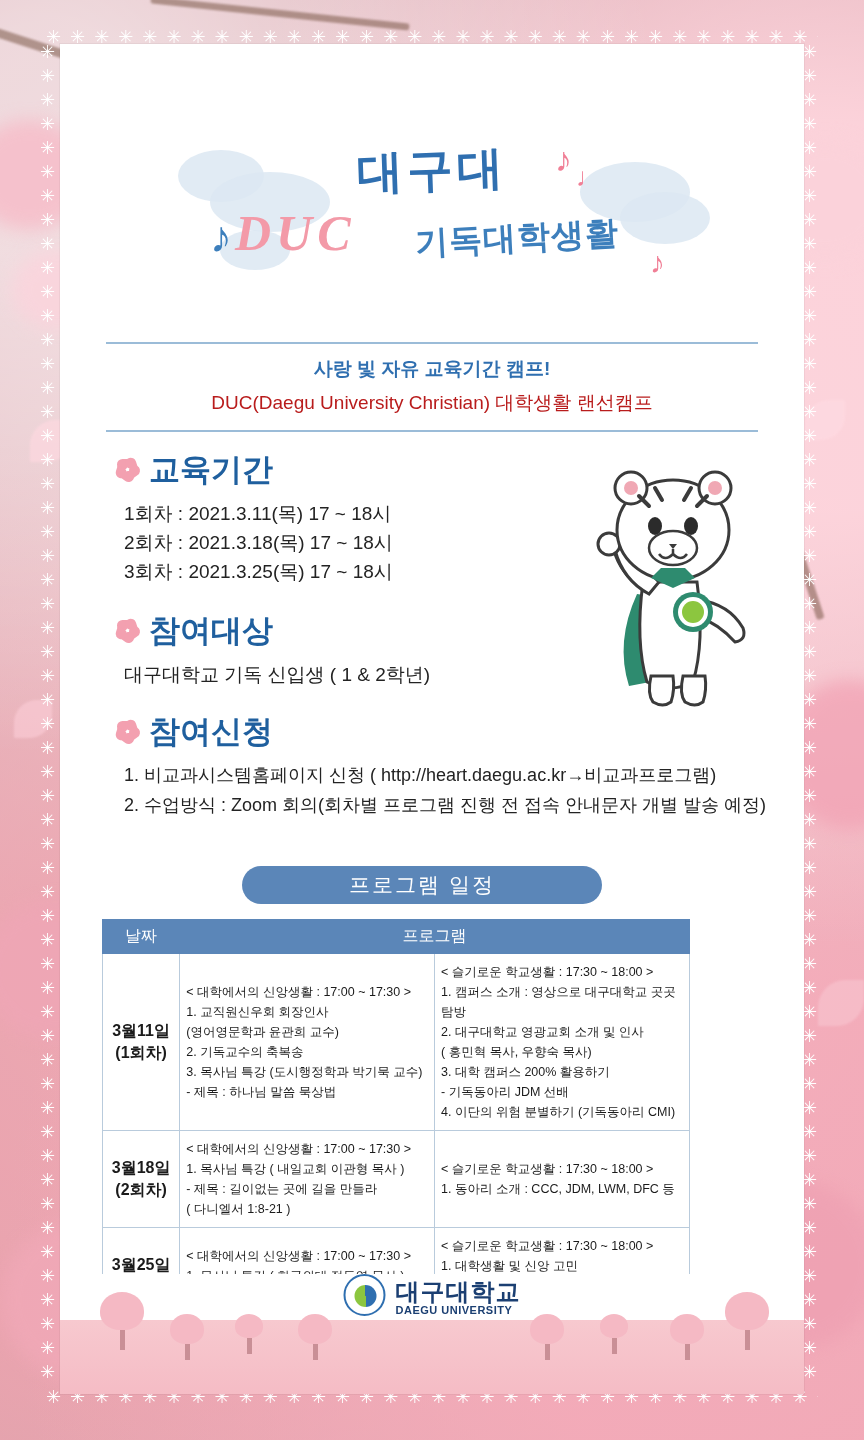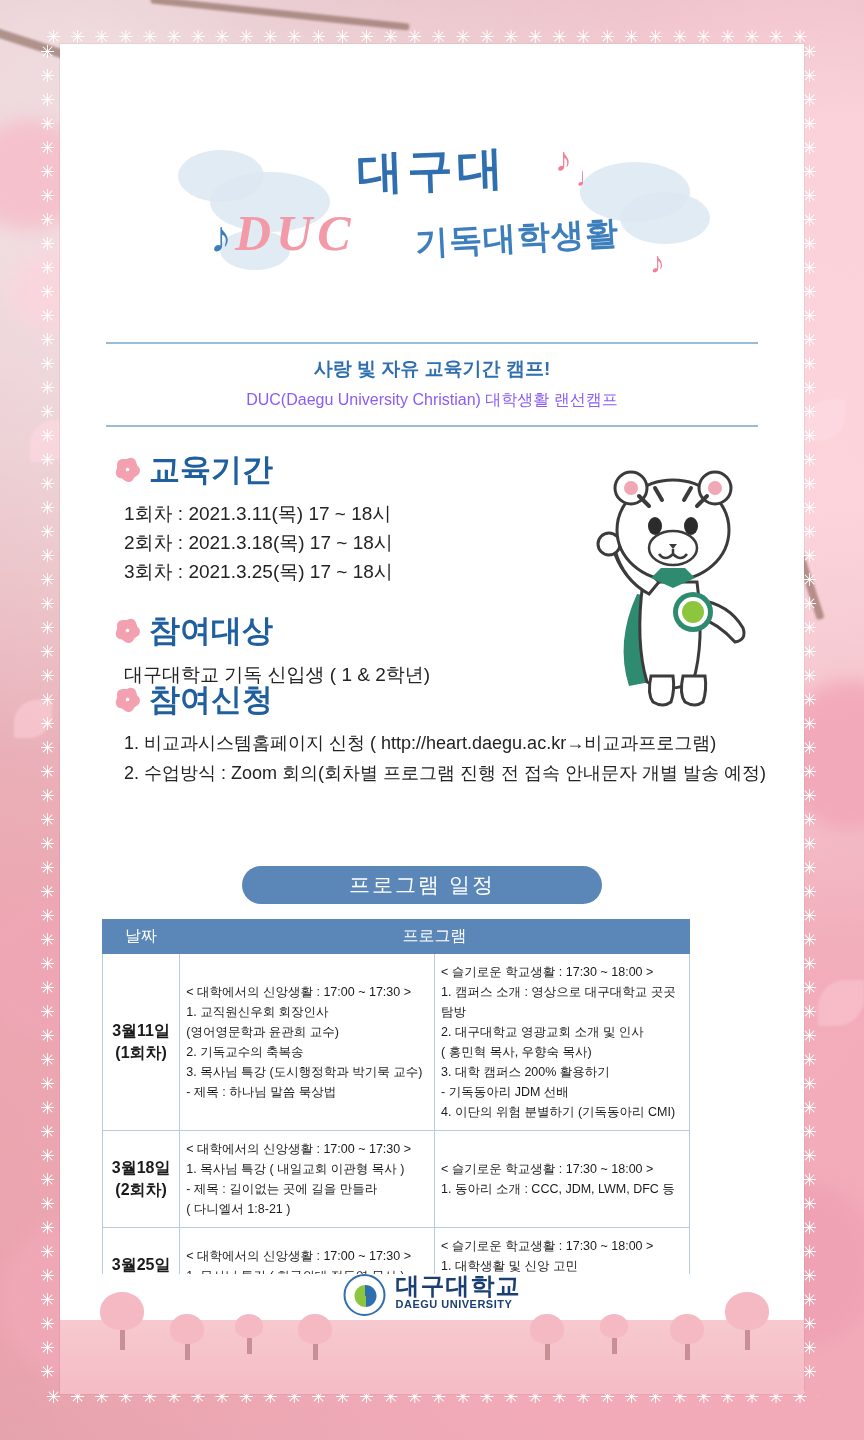--- a/index.html
+++ b/index.html
@@ -64,41 +64,41 @@
   }
   .note { position:absolute; color:#f07f96; font-size:34px; }
 
   
   #subtitle-box {
     position:absolute; left:46px; top:298px; width:652px;
     border-top:2px solid #9bbcd8; border-bottom:2px solid #9bbcd8;
     padding:12px 0 14px; text-align:center;
   }
   #subtitle-box .l1 { font-size:19px; color:#2f6fb0; font-weight:bold; margin-bottom:8px; }
-  #subtitle-box .l2 { font-size:16px; color:#8b5cf6; }
+  #subtitle-box .l2 { font-size:19px; color:#b91c1c; }
 
   
   #info { position:absolute; left:56px; top:405px; width:470px; }
   .sec-head { display:flex; align-items:center; gap:9px; margin-bottom:10px; }
   .blossom { width:24px; height:24px; position:relative; flex:0 0 auto; }
   .blossom span {
     position:absolute; width:11px; height:11px; border-radius:50% 0 50% 50%;
     background:#f3a0b0; left:6px; top:6px; transform-origin: 50% 50%;
   }
   .blossom span:nth-child(1){ transform: rotate(0deg) translate(-5px,-5px); }
   .blossom span:nth-child(2){ transform: rotate(72deg) translate(-5px,-5px); }
   .blossom span:nth-child(3){ transform: rotate(144deg) translate(-5px,-5px); }
   .blossom span:nth-child(4){ transform: rotate(216deg) translate(-5px,-5px); }
   .blossom span:nth-child(5){ transform: rotate(288deg) translate(-5px,-5px); }
   .sec-title { font-size:31px; font-weight:bold; color:#1f5f9e; }
   .info-line { font-size:19px; color:#232323; margin:3px 0 3px 8px; }
   .gap { height:22px; }
 
   
-  #apply { position:absolute; left:56px; top:635px; width:660px; }
+  #apply { position:absolute; left:56px; top:667px; width:660px; }
   #apply .apply-item { font-size:18px; color:#232323; margin:6px 0 0 8px; }
 
   
   #mascot { position:absolute; left:505px; top:400px; width:215px; height:275px; }
 
   
   #banner {
     position:absolute; left:182px; top:822px; width:360px; height:38px;
     background:#5b86b8; border-radius:19px; color:#fff; font-size:21px;
     display:flex; align-items:center; justify-content:center; letter-spacing:2px;
@@ -115,21 +115,21 @@
   #sched td.cell { font-size:12.5px; color:#1b1b1b; line-height:1.6; width:288px; }
 
   
   #ground {
     position:absolute; left:0; bottom:0; width:744px; height:120px;
     background: linear-gradient(180deg, #ffffff 0%, #ffffff 38%, #f7c9cf 38%, #f5bcc5 100%);
   }
   .tree { position:absolute; bottom:34px; }
   .tree .crown { width:34px; height:30px; background:#f5b9c4; border-radius:50% 50% 45% 45%; }
   .tree .trunk { width:5px; height:16px; background:#c98f96; margin:0 auto; }
-  #logo { position:absolute; left:50%; transform:translateX(-50%); bottom:78px; display:flex; align-items:flex-start; gap:10px; }
+  #logo { position:absolute; left:50%; transform:translateX(-50%); bottom:78px; display:flex; align-items:flex-end; gap:10px; }
   #logo .crest { width:42px; height:42px; border-radius:50%; border:2px solid #2f6fb0; background:#fff; position:relative; }
   #logo .crest::after {
     content:""; position:absolute; left:9px; top:9px; width:22px; height:22px; border-radius:50%;
     background: conic-gradient(#2f6fb0 0 50%, #8cc63f 50% 100%);
   }
   #logo .txt .kr { font-size:24px; font-weight:bold; color:#1b3f72; letter-spacing:1px; line-height:1; }
   #logo .txt .en { font-size:11px; font-weight:bold; color:#1b3f72; letter-spacing:.5px; }
 </style>
 </head>
 <body>

